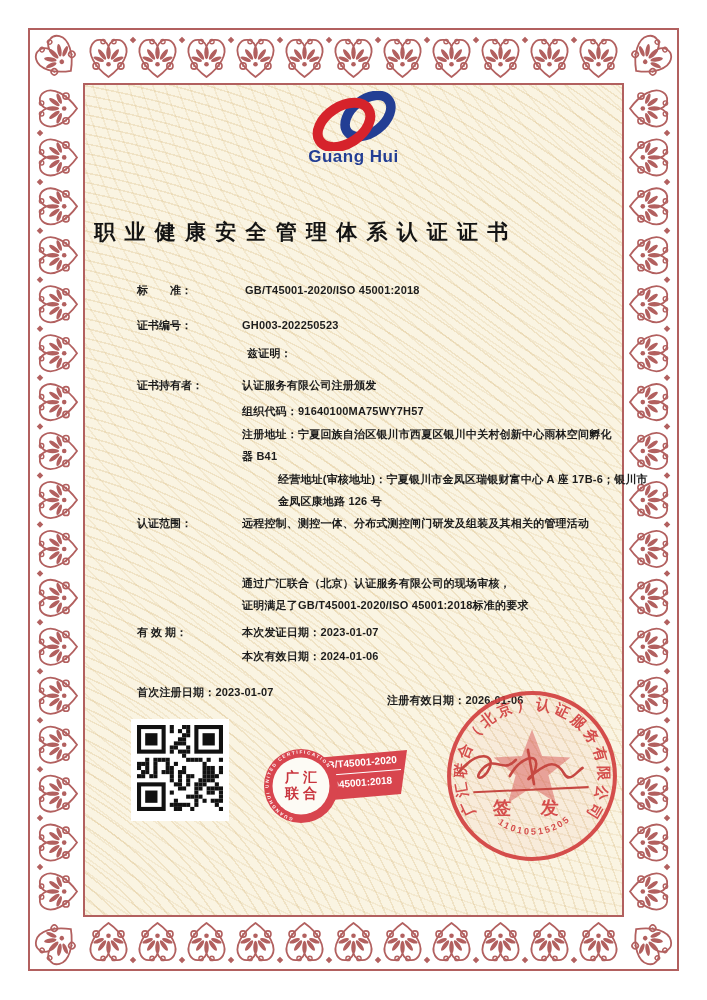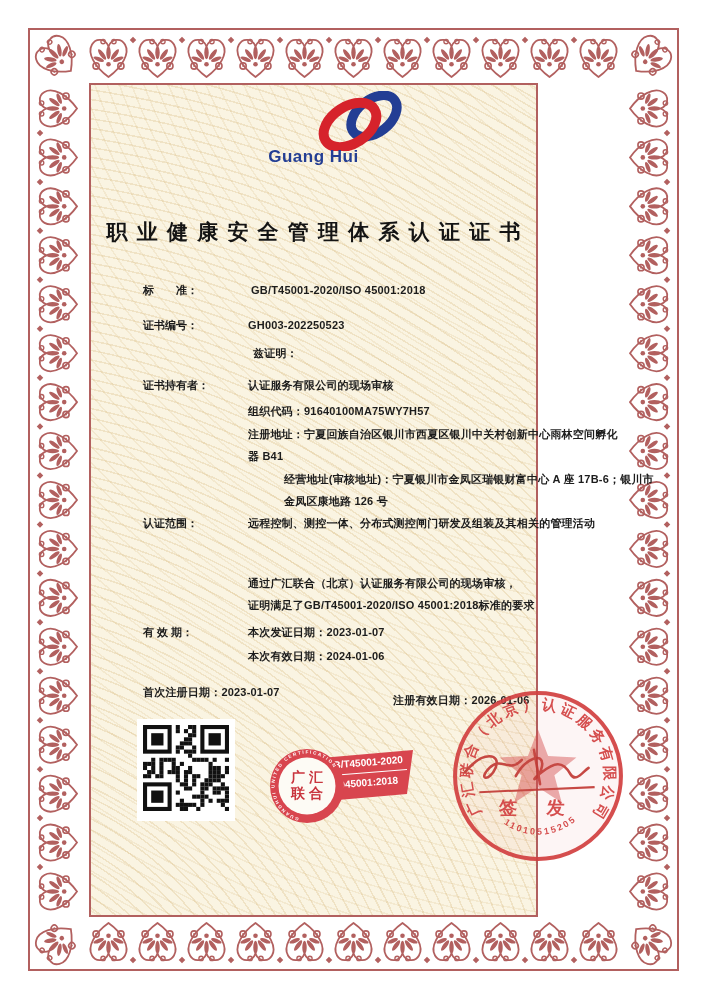--- a/index.html
+++ b/index.html
@@ -3,30 +3,30 @@
 <meta charset="utf-8">
 <style>
   html,body{margin:0;padding:0;background:#e8e8e8;}
   .page{
     position:relative;width:707px;height:1000px;background:#ffffff;
     font-family:"Liberation Sans","DejaVu Sans",sans-serif;
     overflow:hidden;margin:0 auto;
   }
   .frame{position:absolute;left:0;top:0;pointer-events:none;}
   .cert{
-    position:absolute;left:89px;top:83px;width:449px;height:834px;
+    position:absolute;left:83px;top:83px;width:541px;height:834px;
     border:2.5px solid #b2605f;box-sizing:border-box;
     background-color:#faf4e2;
     background-image:
       repeating-radial-gradient(circle at -35% 125%, rgba(216,186,128,0) 0px, rgba(216,186,128,0) 8px, rgba(216,186,128,0.30) 8px, rgba(216,186,128,0.30) 9.5px),
       repeating-radial-gradient(circle at 135% -25%, rgba(216,186,128,0) 0px, rgba(216,186,128,0) 10px, rgba(216,186,128,0.20) 10px, rgba(216,186,128,0.20) 11.5px);
   }
   .abs{position:absolute;}
   .brand-text{width:100%;text-align:center;font-size:17px;font-weight:bold;color:#233e94;letter-spacing:.5px;}
-  .cert-title{width:100%;text-align:center;font-size:21px;font-weight:bold;color:#141414;letter-spacing:.44em;text-indent:.44em;}
+  .cert-title{width:100%;text-align:left;font-size:21px;font-weight:bold;color:#141414;letter-spacing:.44em;text-indent:.44em;}
   .lbl,.val{font-size:11px;font-weight:bold;color:#1c1c1c;line-height:22px;}
   .val{letter-spacing:.2px;}
   .wrapcol{width:378px;}
   .footer-para{
     position:absolute;left:15px;width:512px;top:735px;
     font-size:10.6px;font-weight:bold;color:#222;line-height:21.5px;
     text-align:justify;text-indent:1.8em;letter-spacing:.2px;
   }
   .addr{width:100%;text-align:center;font-size:12.5px;font-weight:bold;color:#1c1c1c;letter-spacing:.3px;}
   .qr-wrap{background:#ffffff;padding:6px;}
@@ -184,21 +184,21 @@
 
     <div class="abs lbl" style="left:52px;top:194px;">标　　准：</div>
     <div class="abs val" style="left:160px;top:194px;">GB/T45001-2020/ISO 45001:2018</div>
 
     <div class="abs lbl" style="left:52px;top:229px;">证书编号：</div>
     <div class="abs val" style="left:157px;top:229px;text-align:center;">GH003-202250523</div>
 
     <div class="abs val" style="left:162px;top:257px;">兹证明：</div>
 
     <div class="abs lbl" style="left:52px;top:289px;">证书持有者：</div>
-    <div class="abs val" style="left:157px;top:289px;">认证服务有限公司的现场审核</div>
+    <div class="abs val" style="left:157px;top:289px;">认证服务有限公司注册颁发</div>
 
     <div class="abs val wrapcol" style="left:157px;top:315px;">组织代码：91640100MA75WY7H57</div>
     <div class="abs val wrapcol" style="left:157px;top:338px;">注册地址：宁夏回族自治区银川市西夏区银川中关村创新中心雨林空间孵化器 B41</div>
     <div class="abs val wrapcol" style="left:157px;top:383px;margin-left:36px;">经营地址(审核地址)：宁夏银川市金凤区瑞银财富中心 A 座 17B-6；银川市金凤区康地路 126 号</div>
 
     <div class="abs lbl" style="left:52px;top:427px;">认证范围：</div>
     <div class="abs val wrapcol" style="left:157px;top:427px;">远程控制、测控一体、分布式测控闸门研发及组装及其相关的管理活动</div>
 
     <div class="abs val wrapcol" style="left:157px;top:487px;">通过广汇联合（北京）认证服务有限公司的现场审核，</div>
     <div class="abs val wrapcol" style="left:157px;top:509px;">证明满足了GB/T45001-2020/ISO 45001:2018标准的要求</div>

